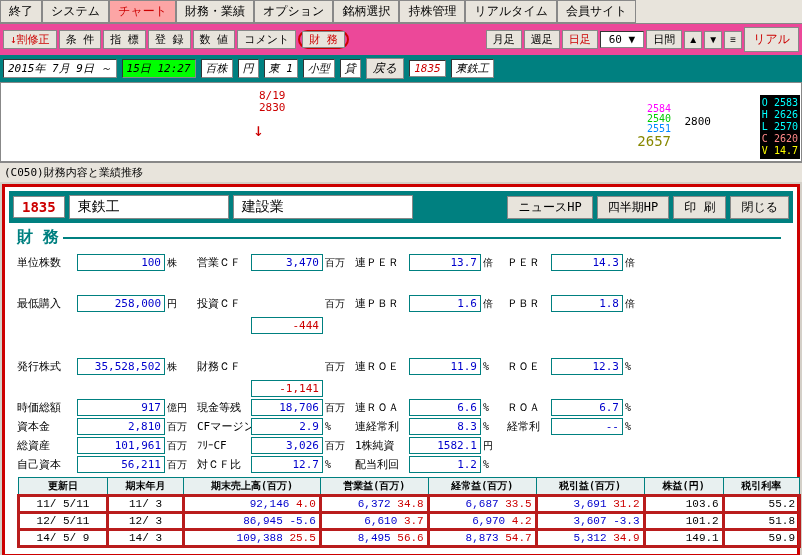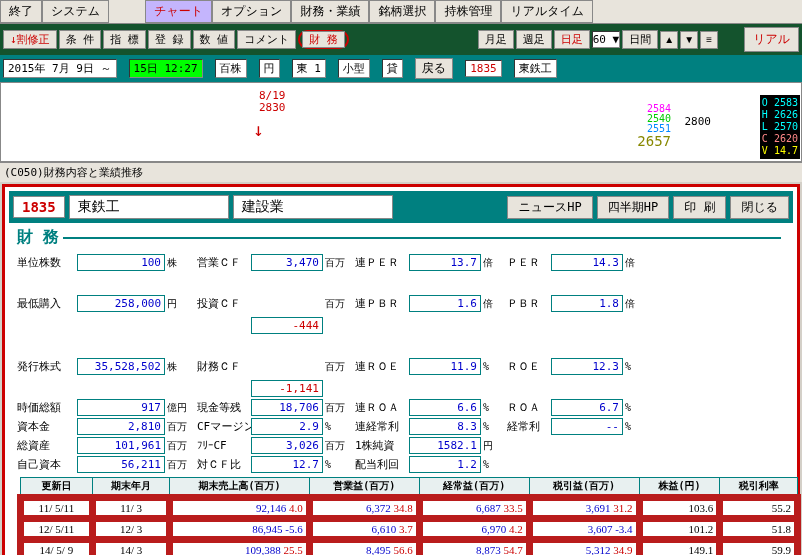--- a/index.html
+++ b/index.html
@@ -1,27 +1,27 @@
 <!DOCTYPE html>
 <html><head>
 <meta charset="utf-8">
 <style>
 * { box-sizing: border-box; margin: 0; padding: 0; }
 body { font-family: "MS Gothic", "MS PGothic", monospace; font-size: 12px; background: #d4d0c8; width: 802px; height: 555px; overflow: hidden; position: relative; }
 .topbar { display: flex; border-bottom: 1px solid #888; background: #e8e4dc; }
 .topbar .tab { padding: 2px 8px; border: 1px solid #888; background: #e8e4dc; cursor: pointer; }
-.topbar .tab.active { color: #c00; background: #c4b5fd; margin-left: 36px; }
-.toolbar { background: #14532d; padding: 3px; display: flex; align-items: center; gap: 2px; }
+.topbar .tab.active { color: #c00; background: #fca5a5; }
+.toolbar { background: #ec4899; padding: 3px; display: flex; align-items: center; gap: 2px; }
 .toolbar .btn { background: #e8e4dc; border: 1px solid #888; padding: 1px 6px; font-size: 11px; cursor: pointer; white-space: nowrap; }
 .toolbar .btn.red { color: #c00; }
-.toolbar .sel { background: #fff; border: 1px inset #888; padding: 1px 0; font-size: 11px; }
+.toolbar .sel { background: #fff; border: 1px inset #888; padding: 1px 8px; font-size: 11px; }
 .toolbar .circled { border: 2px solid #c00; border-radius: 10px; padding: 0 2px; }
 .toolbar .arrow-btn { background: #e8e4dc; border: 1px solid #888; width: 18px; height: 18px; font-size: 10px; cursor: pointer; }
 .toolbar .spacer { flex: 1; }
-.datebar { background: #008080; padding: 3px; display: flex; align-items: center; gap: 12px; }
+.datebar { background: #008080; padding: 3px; display: flex; align-items: center; gap: 5px; font-style: italic; }
 .datebar .fld { background: #fff; border: 1px inset #888; padding: 1px 4px; font-size: 11px; }
 .datebar .fld.green { background: #0f0; }
 .datebar .fld.red { color: #c00; }
 .chart-area { background: #fff; height: 80px; position: relative; border: 1px solid #888; }
 .chart-area .annotation { position: absolute; font-size: 11px; }
 .ohlc-box { position: absolute; right: 2px; top: 95px; background: #000; color: #fff; padding: 2px; font-size: 10px; line-height: 1.2; }
 .ohlc-box .o { color: #0ff; } .ohlc-box .h { color: #0ff; } .ohlc-box .l { color: #0ff; } .ohlc-box .c { color: #f88; }
 .panel-title { background: #e8e4dc; padding: 2px 4px; font-size: 11px; border-top: 1px solid #888; }
 .fin-panel { border: 3px solid #c00; background: #fff; margin: 2px; padding: 4px; }
 .fin-header { background: #008080; padding: 4px; display: flex; align-items: center; gap: 4px; }
@@ -31,39 +31,40 @@
 .fin-header .hbtn { background: #e8e4dc; border: 1px solid #888; padding: 2px 10px; cursor: pointer; font-size: 12px; }
 .section-title { font-size: 16px; font-weight: bold; color: #008080; padding: 4px 8px; }
 .section-title .underline { display: inline-block; width: 718px; border-top: 2px solid #008080; vertical-align: middle; margin-left: 4px; }
 .fin-grid { display: grid; grid-template-columns: 58px 88px 28px 52px 72px 28px 52px 72px 22px 42px 72px 20px; gap: 2px 2px; padding: 2px 8px; align-items: center; font-size: 11px; }
 .fin-grid .lbl { text-align: left; white-space: nowrap; }
 .fin-grid .val { background: #fff; border: 1px solid #008080; padding: 1px 3px; text-align: right; color: #00c; font-family: monospace; }
 .fin-grid .val.neg { color: #c00; margin-top: 44px; }
 .fin-grid .unit { font-size: 10px; }
 .results-table { width: 100%; border-collapse: collapse; margin: 2px 8px; font-size: 11px; }
 .results-table th { background: #e8f0f0; border: 1px solid #008080; padding: 1px 6px; font-weight: bold; font-size: 10px; }
-.results-table td { border: 7px solid #b91c1c; padding: 1px 3px; text-align: right; font-family: Liberation Serif, serif; }
+.results-table td { border: 3px solid #b91c1c; padding: 1px 3px; text-align: right; font-family: Liberation Mono, monospace; }
 .results-table .pos { color: #c00; }
 .results-table .neg { color: #00c; }
 .results-table .date { color: #000; text-align: center; }
 .subheader { font-size: 11px; padding: 0 8px; }
-.real-btn { background: #e8e4dc; border: 1px solid #888; padding: 3px 8px; color: #c00; cursor: pointer; margin-left: 24px; }
+.real-btn { background: #e8e4dc; border: 1px solid #888; padding: 3px 8px; color: #c00; cursor: pointer; }
 </style>
 </head>
 <body>
 
 <div class="topbar">
   <div class="tab">終了</div>
   <div class="tab">システム</div>
   <div class="tab active">チャート</div>
+  <div class="tab">財務・業績</div>
   <div class="tab">オプション</div>
-  <div class="tab">財務・業績</div>
   <div class="tab">銘柄選択</div>
   <div class="tab">持株管理</div>
   <div class="tab">リアルタイム</div>
+  <div class="tab">会員サイト</div>
 </div>
 
 <div class="toolbar">
   <div class="btn red">↓割修正</div>
   <div class="btn">条 件</div>
   <div class="btn">指 標</div>
   <div class="btn">登 録</div>
   <div class="btn">数 値</div>
   <div class="btn">コメント</div>
   <span class="circled">
@@ -112,21 +113,21 @@
   <div><span class="c">C</span> <span style="color:#f88">2620</span></div>
   <div><span style="color:#ff0">V</span> <span style="color:#ff0">14.7</span></div>
 </div>
 
 <div class="panel-title">(C050)財務内容と業績推移</div>
 
 <div class="fin-panel">
   <div class="fin-header">
     <div class="code">1835</div>
     <div class="name" style="width:160px">東鉄工</div>
-    <div class="sector" style="width:160px">建設業</div>
+    <div class="sector" style="width:180px">建設業</div>
     <div style="flex:1"></div>
     <div class="hbtn">ニュースHP</div>
     <div class="hbtn">四半期HP</div>
     <div class="hbtn">印 刷</div>
     <div class="hbtn">閉じる</div>
   </div>
 
   <div class="section-title"><span>財 務</span><span class="underline"></span></div>
 
   <div class="fin-grid">
@@ -246,21 +247,21 @@
           <td><span style="color:#00c">3,691</span> <span class="pos">31.2</span></td>
           <td>103.6</td>
           <td>55.2</td>
         </tr>
         <tr>
           <td class="date">12/ 5/11</td>
           <td class="date">12/ 3</td>
           <td><span style="color:#00c">86,945</span> <span class="neg">-5.6</span></td>
           <td><span style="color:#00c">6,610</span> <span class="pos">3.7</span></td>
           <td><span style="color:#00c">6,970</span> <span class="pos">4.2</span></td>
-          <td><span style="color:#00c">3,607</span> <span class="neg">-3.4</span></td>
+          <td><span style="color:#00c">3,607</span> <span class="neg">-3.3</span></td>
           <td>101.2</td>
           <td>51.8</td>
         </tr>
         <tr>
           <td class="date">14/ 5/ 9</td>
           <td class="date">14/ 3</td>
           <td><span style="color:#00c">109,388</span> <span class="pos">25.5</span></td>
           <td><span style="color:#00c">8,495</span> <span class="pos">56.6</span></td>
           <td><span style="color:#00c">8,873</span> <span class="pos">54.7</span></td>
           <td><span style="color:#00c">5,312</span> <span class="pos">34.9</span></td>

